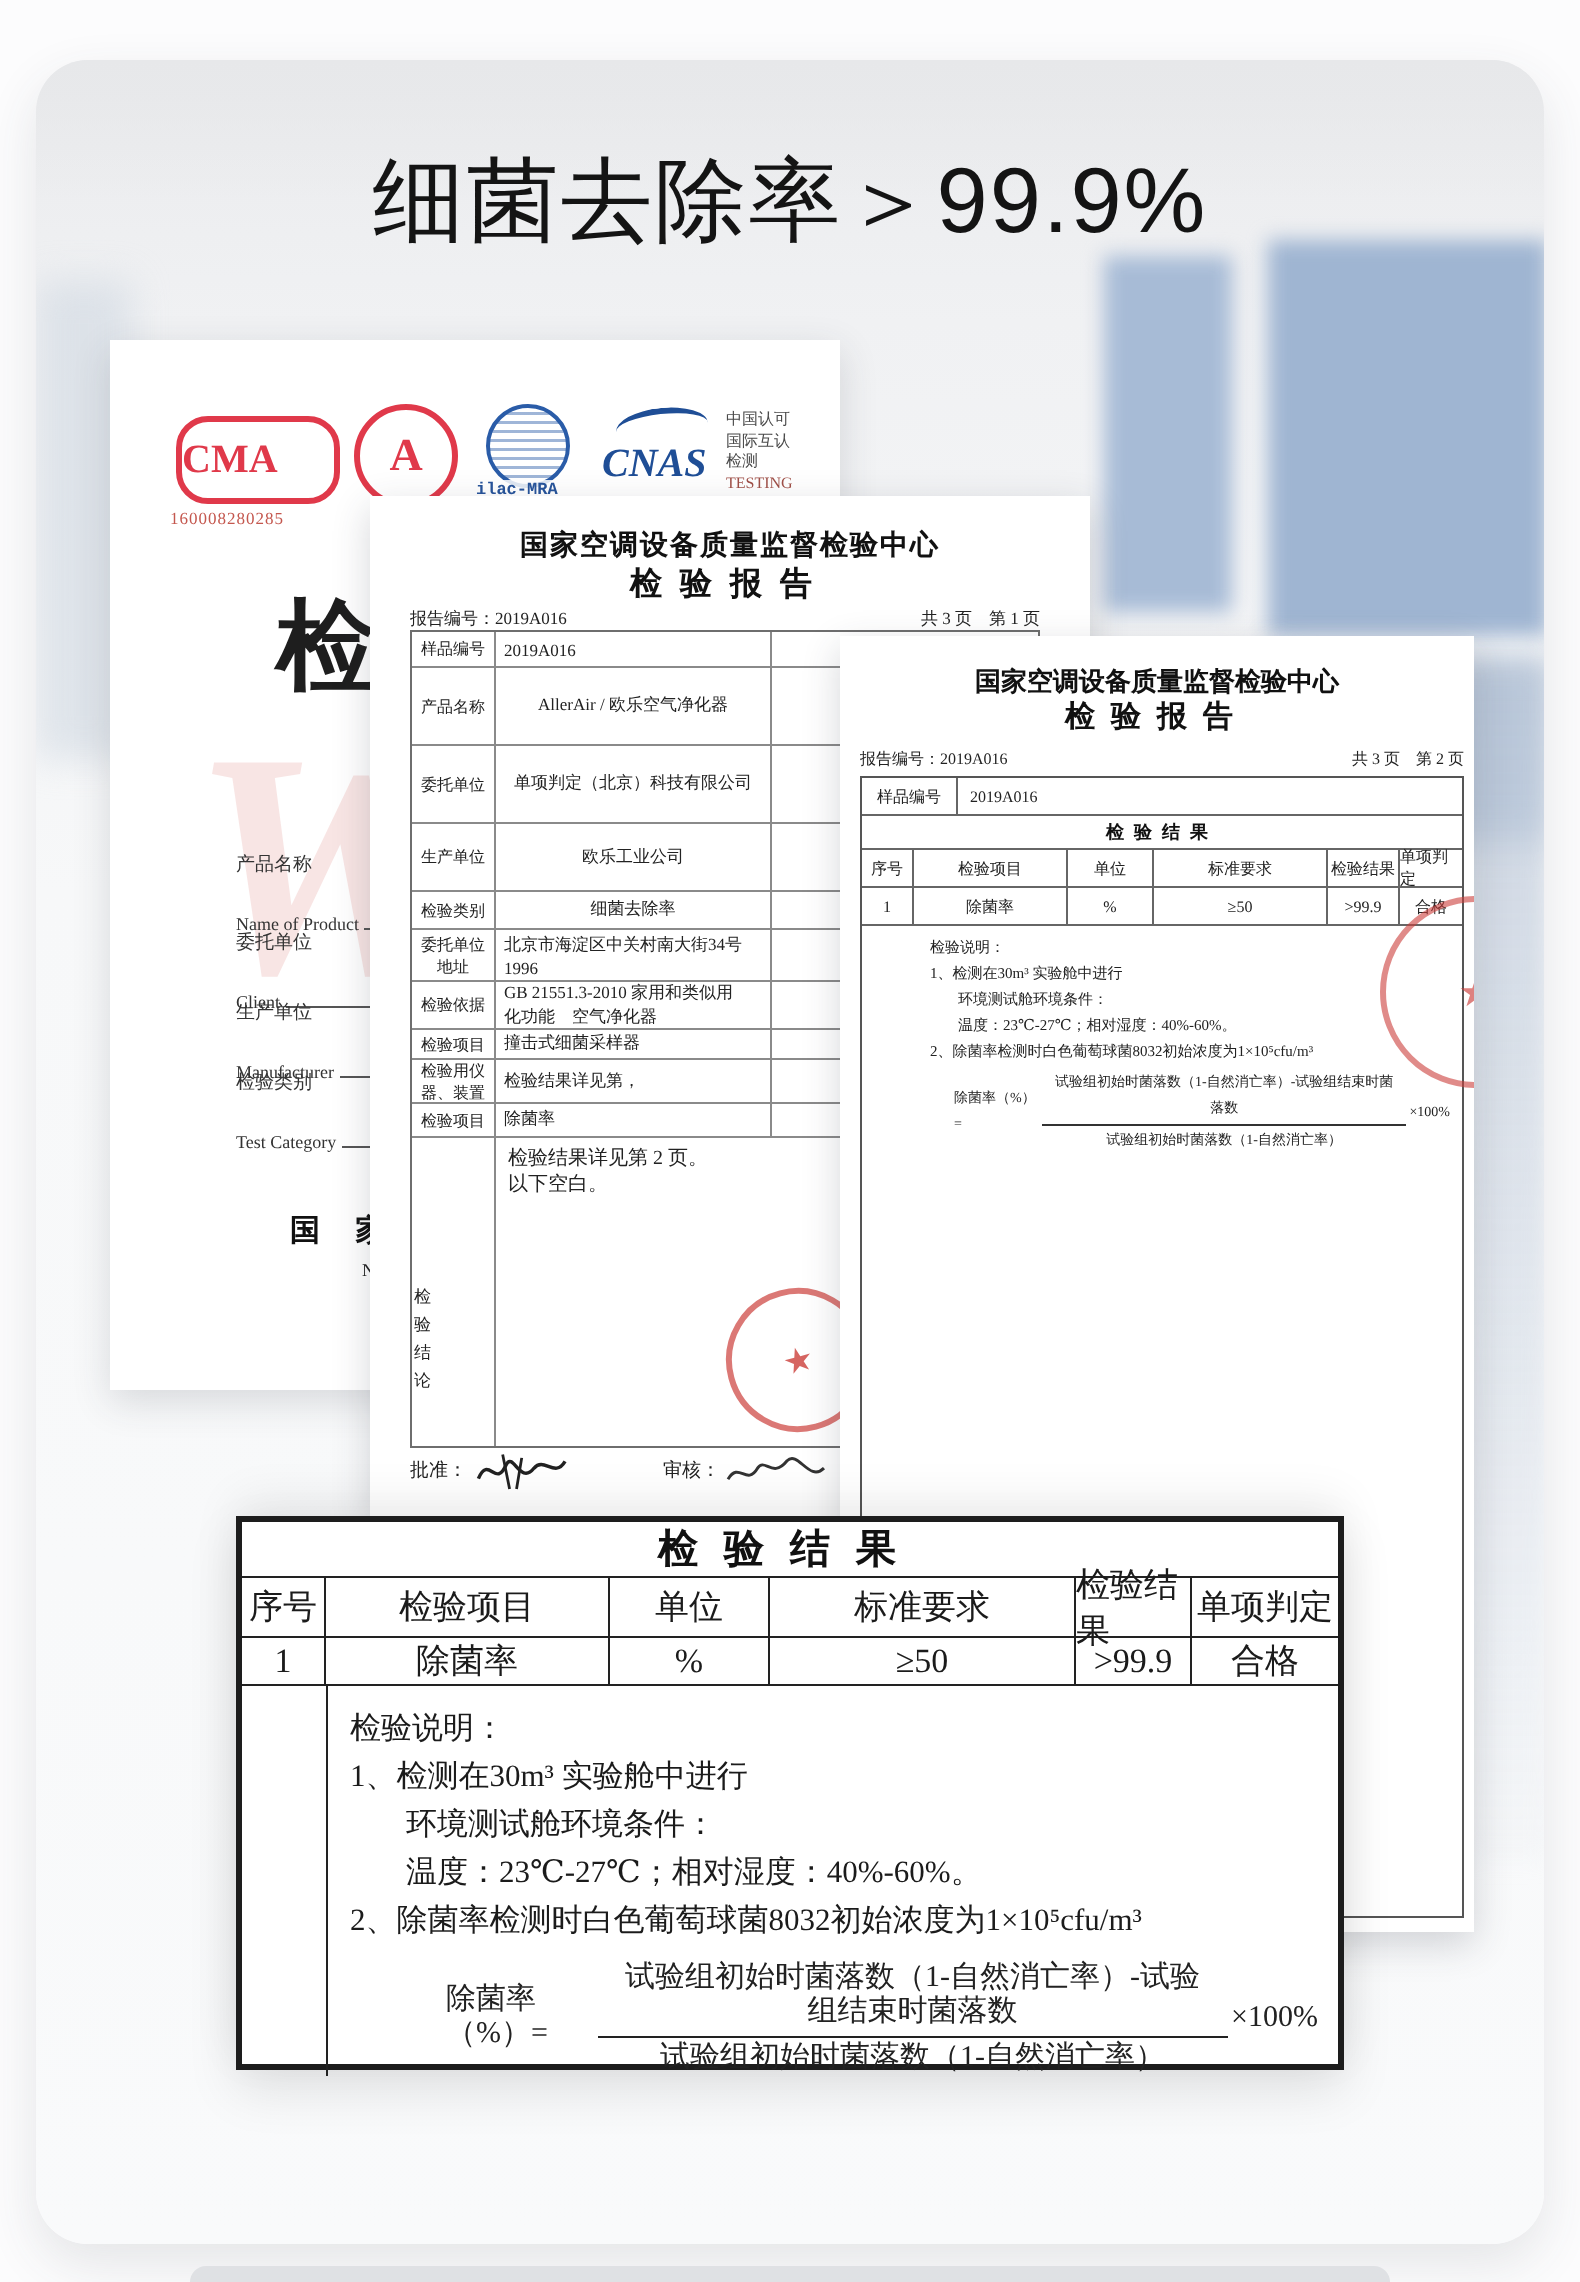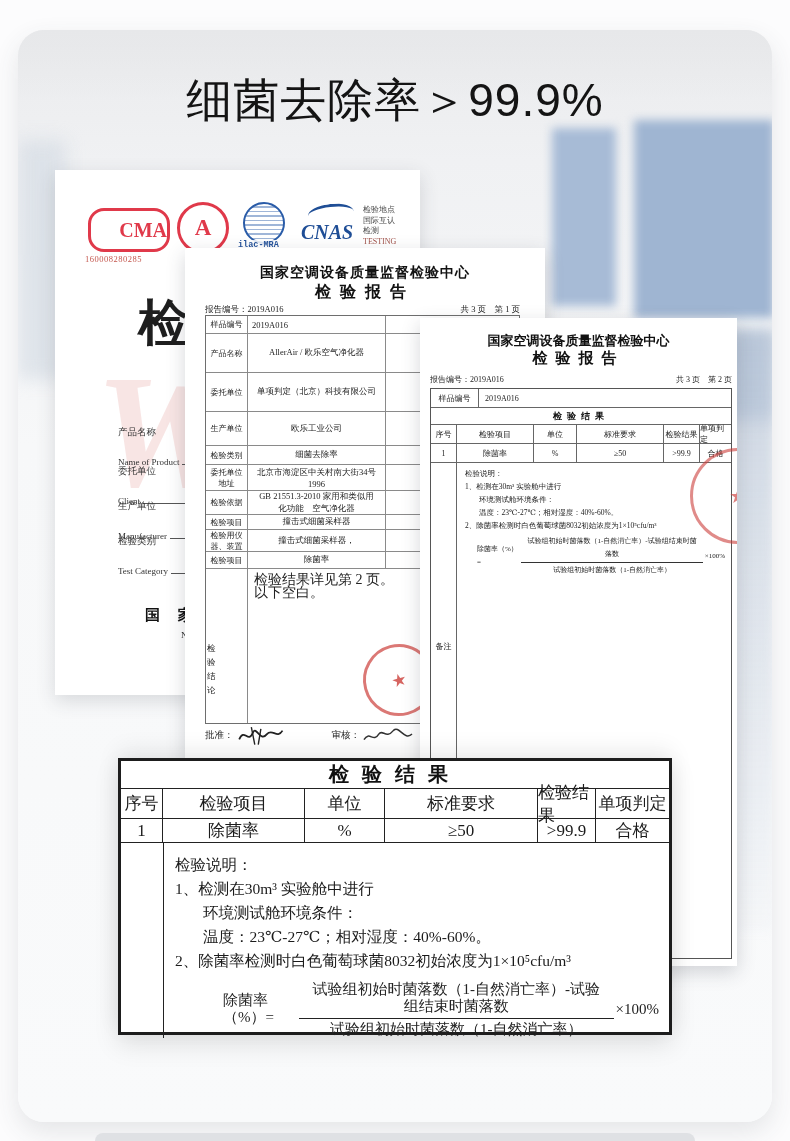--- a/index.html
+++ b/index.html
@@ -18,21 +18,21 @@
   .streakL{left:0;top:110px;width:48px;height:240px;background:#cdd6e0;opacity:.55;filter:blur(9px);}
   .wallShade{left:0;top:0;width:100%;height:70px;background:linear-gradient(180deg,#e7e8ea,rgba(231,232,234,0));}
   .title{left:0;top:40px;width:100%;text-align:center;font-size:46px;font-weight:500;color:#141414;letter-spacing:1px;}
   
   .paper{position:absolute;background:#fff;overflow:hidden;}
   .cert-left{left:37px;top:140px;width:365px;height:525px;box-shadow:0 6px 18px rgba(50,55,70,.16);}
   .cert-mid{left:167px;top:218px;width:360px;height:512px;box-shadow:0 6px 18px rgba(50,55,70,.20);}
   .cert-right{left:402px;top:288px;width:317px;height:648px;box-shadow:0 6px 18px rgba(50,55,70,.20);}
   
   .cma{left:33px;top:38px;width:76px;height:38px;border:3.5px solid #e0394a;border-radius:16px;color:#e0394a;
-       display:flex;align-items:center;justify-content:flex-end;font-weight:700;font-size:20px;}
+       display:flex;align-items:center;justify-content:flex-start;font-weight:700;font-size:20px;}
   .cmaNum{left:30px;top:84px;font-size:8.5px;color:#c4574e;letter-spacing:.5px;}
   .cal{left:122px;top:32px;width:46px;height:46px;border:3.5px solid #e0394a;border-radius:50%;color:#e0394a;
        display:flex;align-items:center;justify-content:center;font-weight:800;font-size:23px;}
   .ilac{left:182px;top:32px;width:54px;height:48px;font-family:Liberation Mono, monospace;}
   .globe{width:42px;height:42px;margin:0 auto;border:2px solid #2a5ca8;border-radius:50%;box-sizing:border-box;
          background:repeating-linear-gradient(0deg,rgba(42,92,168,0) 0 3px,rgba(42,92,168,.45) 3px 4.5px);}
   .ilacT{position:absolute;bottom:0;left:0;font-size:8.5px;font-weight:700;color:#27549b;background:rgba(255,255,255,.85);padding:0 1px;}
   .cnas{left:246px;top:33px;width:62px;height:46px;}
   .swoosh{position:absolute;top:1px;left:7px;width:46px;height:16px;border-top:3px solid #1f4e96;border-radius:50%;transform:rotate(-6deg);}
   .cnasT{position:absolute;bottom:5px;left:0;font-size:20px;font-style:italic;font-weight:800;color:#1f4e96;}
@@ -51,24 +51,24 @@
   .mTitle{left:0;top:34px;width:100%;text-align:center;font-weight:700;font-size:16px;letter-spacing:9px;color:#111;}
   .mMeta{left:20px;top:56px;width:315px;display:flex;justify-content:space-between;font-size:8.5px;color:#222;}
   .mTable{left:20px;top:67px;width:315px;border:1px solid #6e6e6e;box-sizing:border-box;}
   .mr{display:flex;border-bottom:1px solid #8a8a8a;}
   .mr:last-child{border-bottom:none;}
   .mc{box-sizing:border-box;font-size:8px;color:#222;}
   .ml{flex:0 0 42px;border-right:1px solid #8a8a8a;display:flex;align-items:center;justify-content:center;text-align:center;padding:1px;}
   .mv{flex:0 0 138px;border-right:1px solid #8a8a8a;display:flex;flex-direction:column;justify-content:center;font-size:8.5px;padding:1px 4px;}
   .mv.c{align-items:center;text-align:center;}
   .mv.l{align-items:flex-start;}
-  .mv.r{align-items:center;text-align:right;}
+  .mv.r{align-items:flex-start;text-align:right;}
   .mx{flex:1;}
   .mlv{white-space:pre-line;line-height:14px;padding-top:46px;font-size:8.5px;justify-content:flex-start;}
-  .mconc{flex:1;padding:4px 6px;font-size:14px;line-height:13px;}
+  .mconc{flex:1;padding:4px 6px;font-size:10px;line-height:13px;}
   .mSign{left:20px;top:474px;width:315px;display:flex;align-items:center;font-size:9.5px;color:#222;}
   .mSign .gap{margin-left:46px;}
   .stamp{border-radius:50%;box-sizing:border-box;display:flex;align-items:center;justify-content:center;}
   .stampMid{left:178px;top:396px;width:72px;height:72px;border:3px solid rgba(204,62,58,.70);transform:rotate(-15deg);}
   .stampMid span{color:rgba(204,62,58,.8);font-size:17px;}
   .stampRight{left:270px;top:130px;width:96px;height:96px;border:3.5px solid rgba(204,62,58,.60);}
   .stampRight span{color:rgba(204,62,58,.65);font-size:20px;}
   
   .rOrg{left:0;top:14px;width:100%;text-align:center;font-weight:700;font-size:13px;color:#111;}
   .rTitle{left:0;top:31px;width:100%;text-align:center;font-weight:700;font-size:15px;letter-spacing:8px;color:#111;}
@@ -138,21 +138,21 @@
         </div>
       <div class="abs ilac">
         <div class="globe"></div>
         <span class="ilacT">ilac-MRA</span>
       </div>
       <div class="abs cnas">
         <div class="swoosh"></div>
         <span class="cnasT">CNAS</span>
       </div>
       <div class="abs accr">
-        <div>检验地点</div>
+        <div>中国认可</div>
         <div>国际互认</div>
         <div>检测</div>
         <div class="tl">TESTING</div>
       </div>
       <div class="abs bigChar">检</div>
 
       <div class="abs fld" style="top:256px">
         <div class="zh">产品名称</div>
         <div class="en"><span>Name of Product</span><span class="uline"></span></div>
       </div>
@@ -234,21 +234,21 @@
         <div class="mr" style="height:14px">
           <div class="mc ml">检验项目</div>
           <div class="mc mv r">
               <span>撞击式细菌采样器</span>
             </div>
           <div class="mc mx"></div>
         </div>
         <div class="mr" style="height:21px">
           <div class="mc ml">检验用仪器、装置</div>
           <div class="mc mv r">
-              <span>撞击式细菌采样器，</span>
+              <span>检验结果详见第，</span>
             </div>
           <div class="mc mx"></div>
         </div>
         <div class="mr" style="height:16px">
           <div class="mc ml">检验项目</div>
           <div class="mc mv r">
               <span>除菌率</span>
             </div>
           <div class="mc mx"></div>
         </div>
@@ -302,21 +302,20 @@
         </div>
         <div class="rr rh">
           <div class="rc c1">1</div>
           <div class="rc c2">除菌率</div>
           <div class="rc c3">%</div>
           <div class="rc c4">≥50</div>
           <div class="rc c5">&gt;99.9</div>
           <div class="rc c6">合格</div>
         </div>
         <div class="rNotes">
-          <div class="rRemark">备注</div>
           <div class="rBody">
             <div>检验说明：</div>
             <div>1、检测在30m³ 实验舱中进行</div>
             <div class="ind">环境测试舱环境条件：</div>
             <div class="ind">温度：23℃-27℃；相对湿度：40%-60%。</div>
             <div>2、除菌率检测时白色葡萄球菌8032初始浓度为1×10⁵cfu/m³</div>
             <div class="rFormula">
               <span>除菌率（%）=</span>
               <span class="frac">
                   <span class="num">试验组初始时菌落数（1-自然消亡率）-试验组结束时菌落数</span>

